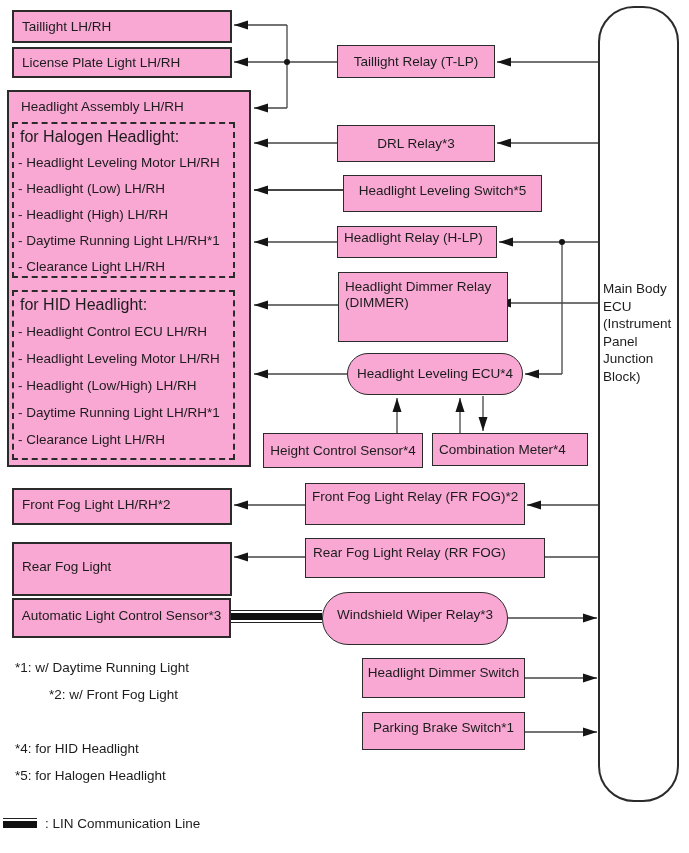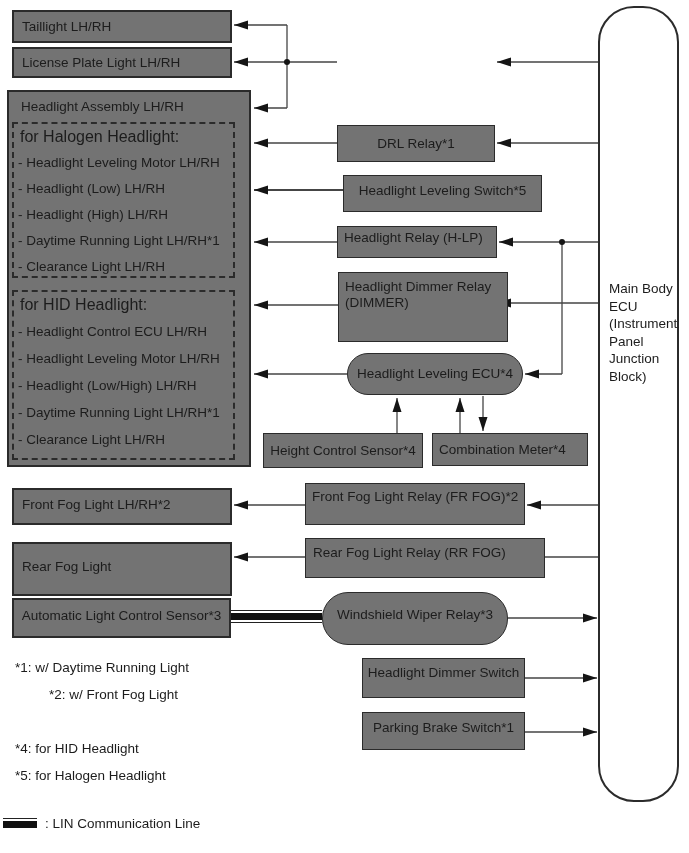--- a/index.html
+++ b/index.html
@@ -3,41 +3,41 @@
 <meta charset="utf-8">
 <style>
   html,body { margin:0; padding:0; background:#fff; }
   #canvas {
     position:relative; width:689px; height:853px; background:#ffffff;
     font-family:"Liberation Sans", sans-serif; color:#1c1c1c;
     font-size:13.5px; overflow:hidden;
   }
   #wires { position:absolute; left:0; top:0; width:689px; height:853px; z-index:0; }
   .box {
-    position:absolute; box-sizing:border-box; background:#737373;
+    position:absolute; box-sizing:border-box; background:#f9a8d4;
     border:1.5px solid #2b2b2b; z-index:1;
     display:flex; align-items:center; line-height:1.15;
   }
   .b2 { border-width:2px; }
   .dashed { border:2px dashed #2b2b2b; background:transparent; display:block; }
   .round { border-radius:21px; }
   .center { justify-content:center; text-align:center; }
   .padl { padding-left:8px; }
   .top { align-items:flex-start; }
   .pre { white-space:pre-line; }
   .note, .lbl { position:absolute; z-index:1; }
   .dtitle { font-size:16px; padding:4px 0 0 6px; height:22px; }
   .ditem { padding-left:4px; }
   .hal .ditem { line-height:26px; }
   .hid .ditem { line-height:27px; }
   .ecu {
     position:absolute; box-sizing:border-box; left:598px; top:6px; width:81px; height:796px;
     border:2px solid #2b2b2b; border-radius:36px; background:#fff; z-index:1;
   }
-  .ecu .txt { position:absolute; left:9px; top:272px; width:66px; line-height:17.5px; }
+  .ecu .txt { position:absolute; left:3px; top:272px; width:66px; line-height:17.5px; }
   .lin {
     position:absolute; z-index:1;
     background:linear-gradient(to bottom,
       #222 0px,#222 1px,#fff 1px,#fff 3px,
       #101010 3px,#101010 10px,
       #fff 10px,#fff 12px,#222 12px,#222 13px);
   }
   .legend-row { position:absolute; z-index:1; }
 </style>
 </head>
@@ -127,23 +127,26 @@
   <div class="box b2 padl" style="left:12px;top:542px;width:220px;height:54px;padding-bottom:4px;">
     <span>Rear Fog Light</span>
   </div>
 
   <div class="box b2" style="left:12px;top:598px;width:219px;height:40px;justify-content:center;padding-bottom:4px;">
     <span>Automatic Light Control Sensor*3</span>
   </div>
 
   <div class="lin" style="left:231px;top:610px;width:91px;height:13px;"></div>
 
+  <div class="box center" style="left:337px;top:45px;width:158px;height:33px;">
+    <span>Taillight Relay (T-LP)</span>
+  </div>
 
   <div class="box center" style="left:337px;top:125px;width:158px;height:37px;">
-    <span>DRL Relay*1</span>
+    <span>DRL Relay*3</span>
   </div>
 
   <div class="box center" style="left:343px;top:175px;width:199px;height:37px;padding-bottom:5px;">
     <span>Headlight Leveling Switch*5</span>
   </div>
 
   <div class="box top" style="left:337px;top:226px;width:160px;height:32px;padding:3px 0 0 6px;">
     <span>Headlight Relay (H-LP)</span>
   </div>
 

